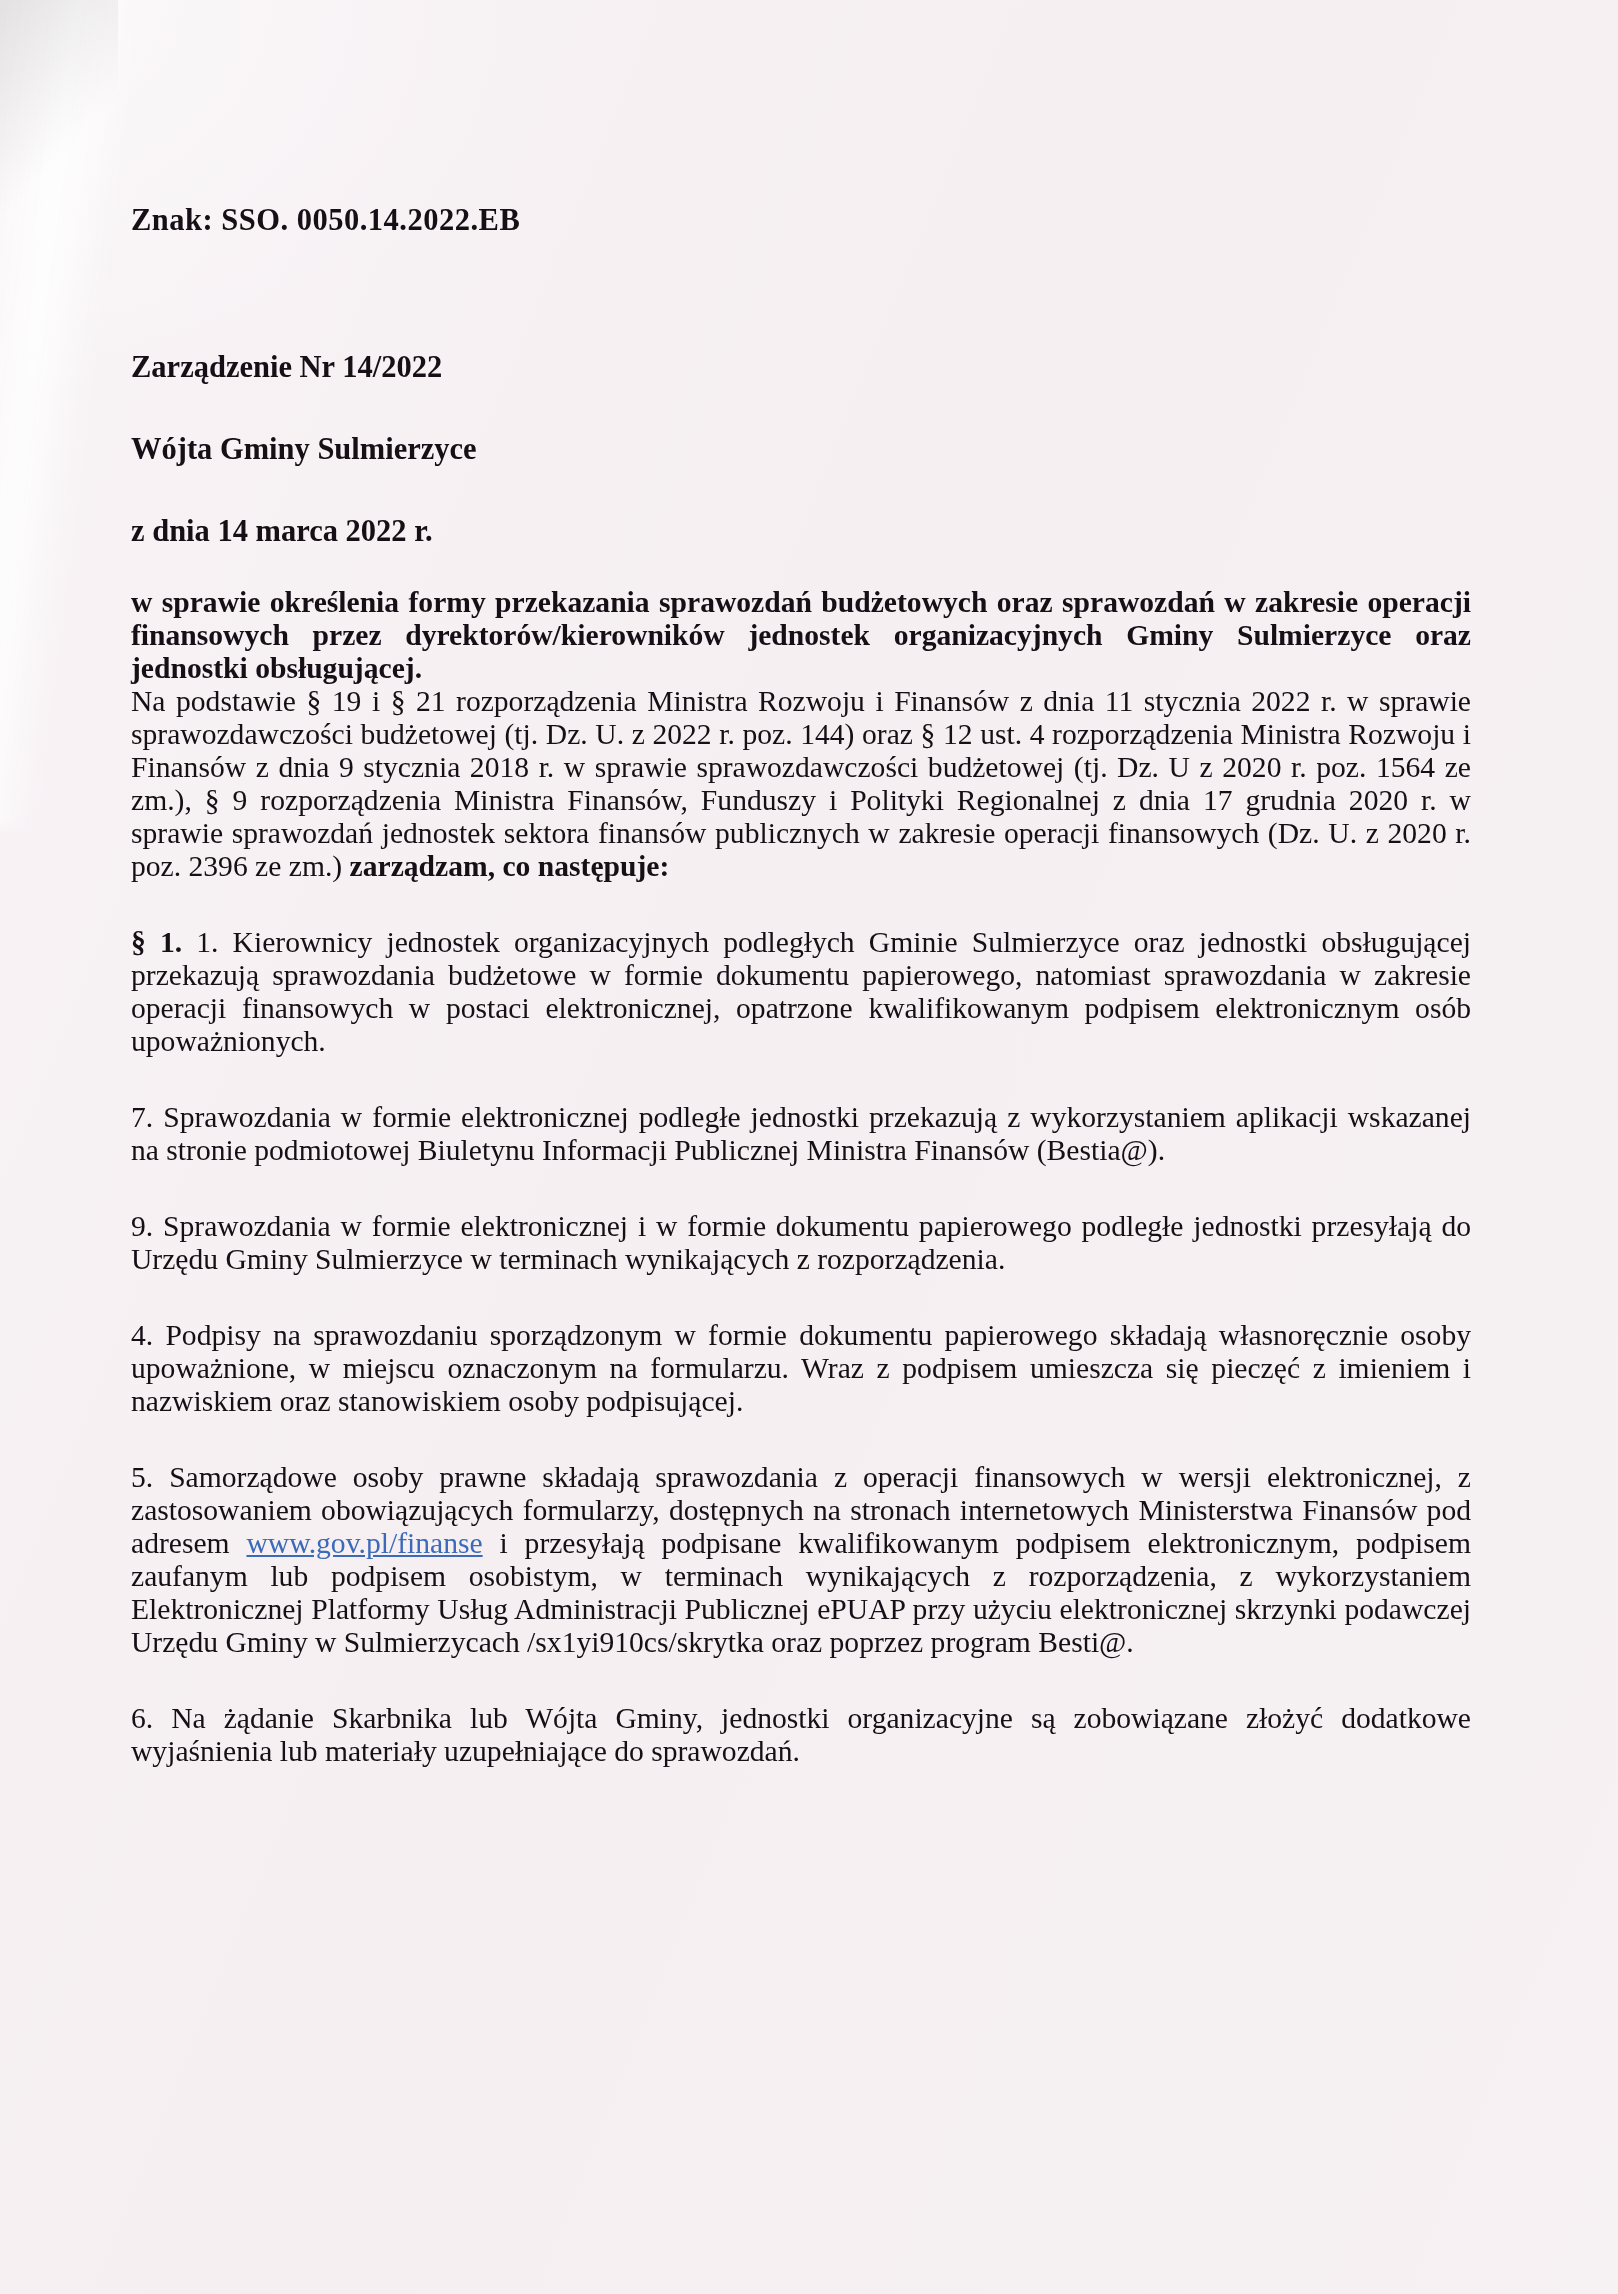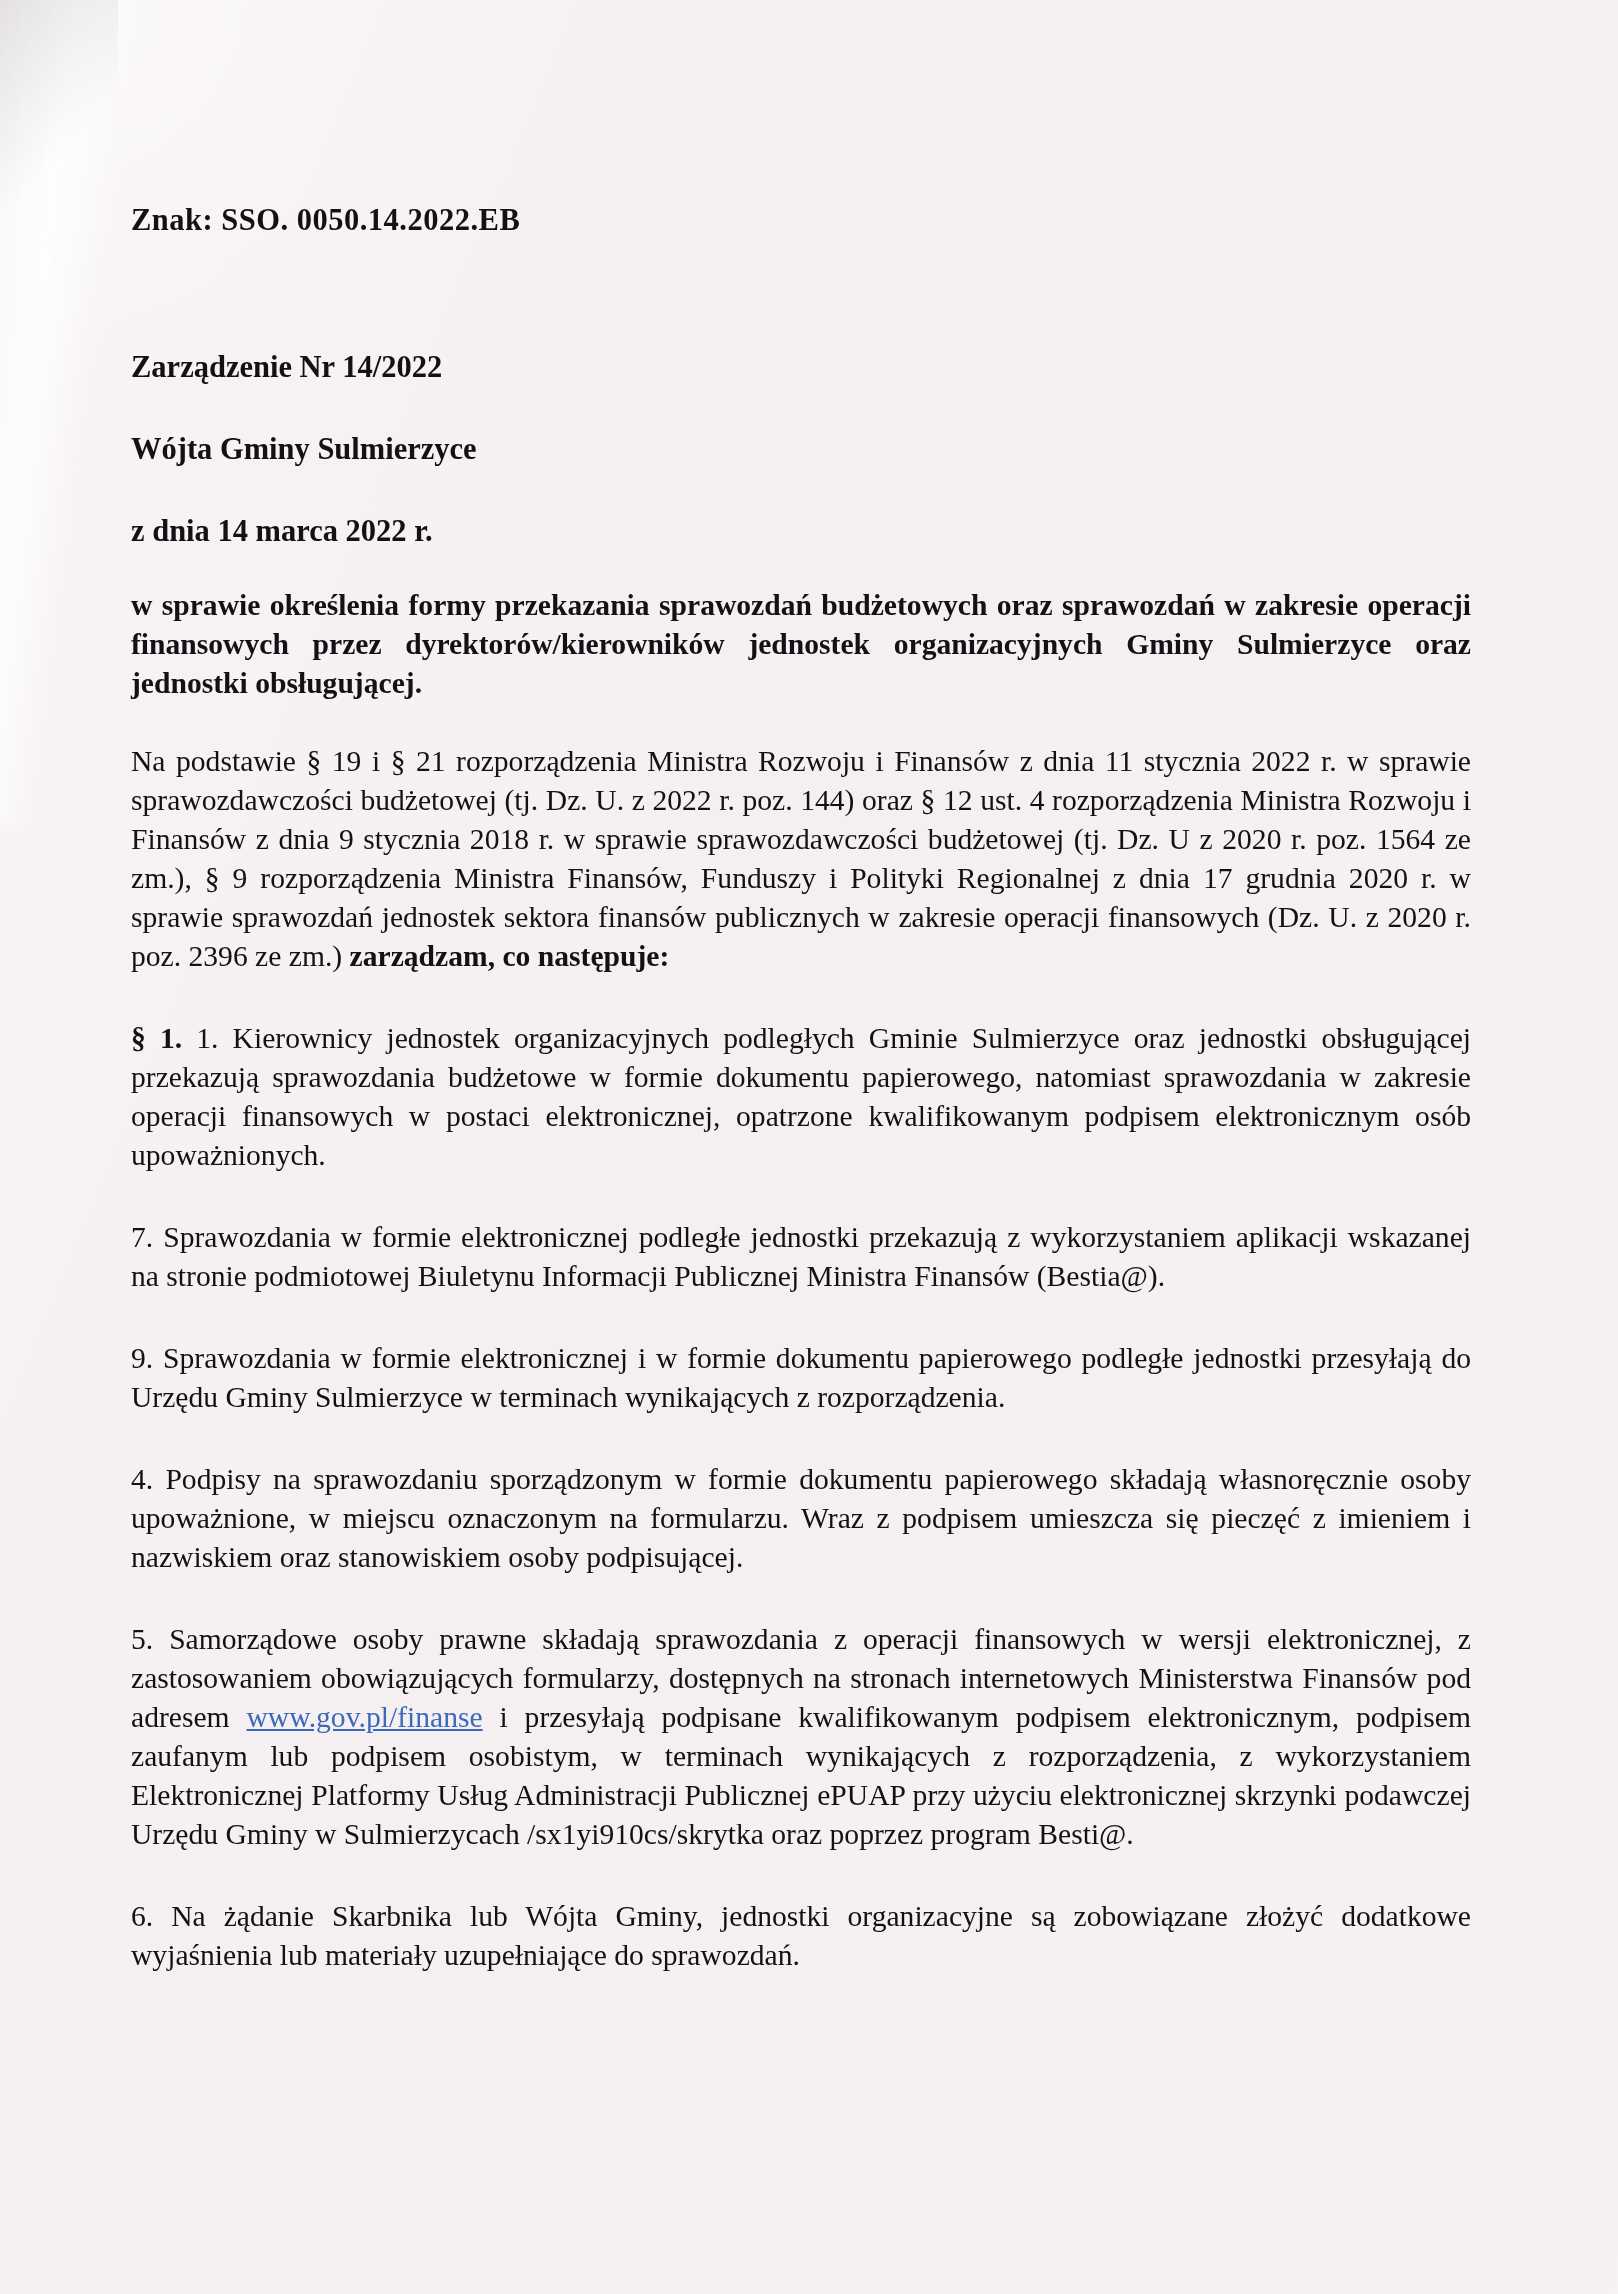--- a/index.html
+++ b/index.html
@@ -52,29 +52,29 @@
   }
   .title-block { text-align: left; }
   .title-line {
     font-weight: bold;
     font-size: 30.5px;
     margin-top: 47px;
   }
   .title-line.first { margin-top: 112px; }
   .body-par {
     font-size: 29.6px;
-    line-height: 39px;
+    line-height: 33px;
     text-align: justify;
     margin: 0;
   }
   .subject {
     font-weight: bold;
     margin-top: 37px;
   }
-  .legal { margin-top: 39px; }
+  .legal { }
   .par { margin-top: 43px; font-family: Liberation Serif, serif; }
   .doc-link {
     color: #3b6ab8;
     text-decoration: underline;
     text-decoration-color: #3b6ab8;
     cursor: pointer;
   }
   strong { font-weight: bold; }
 </style>
 </head>

